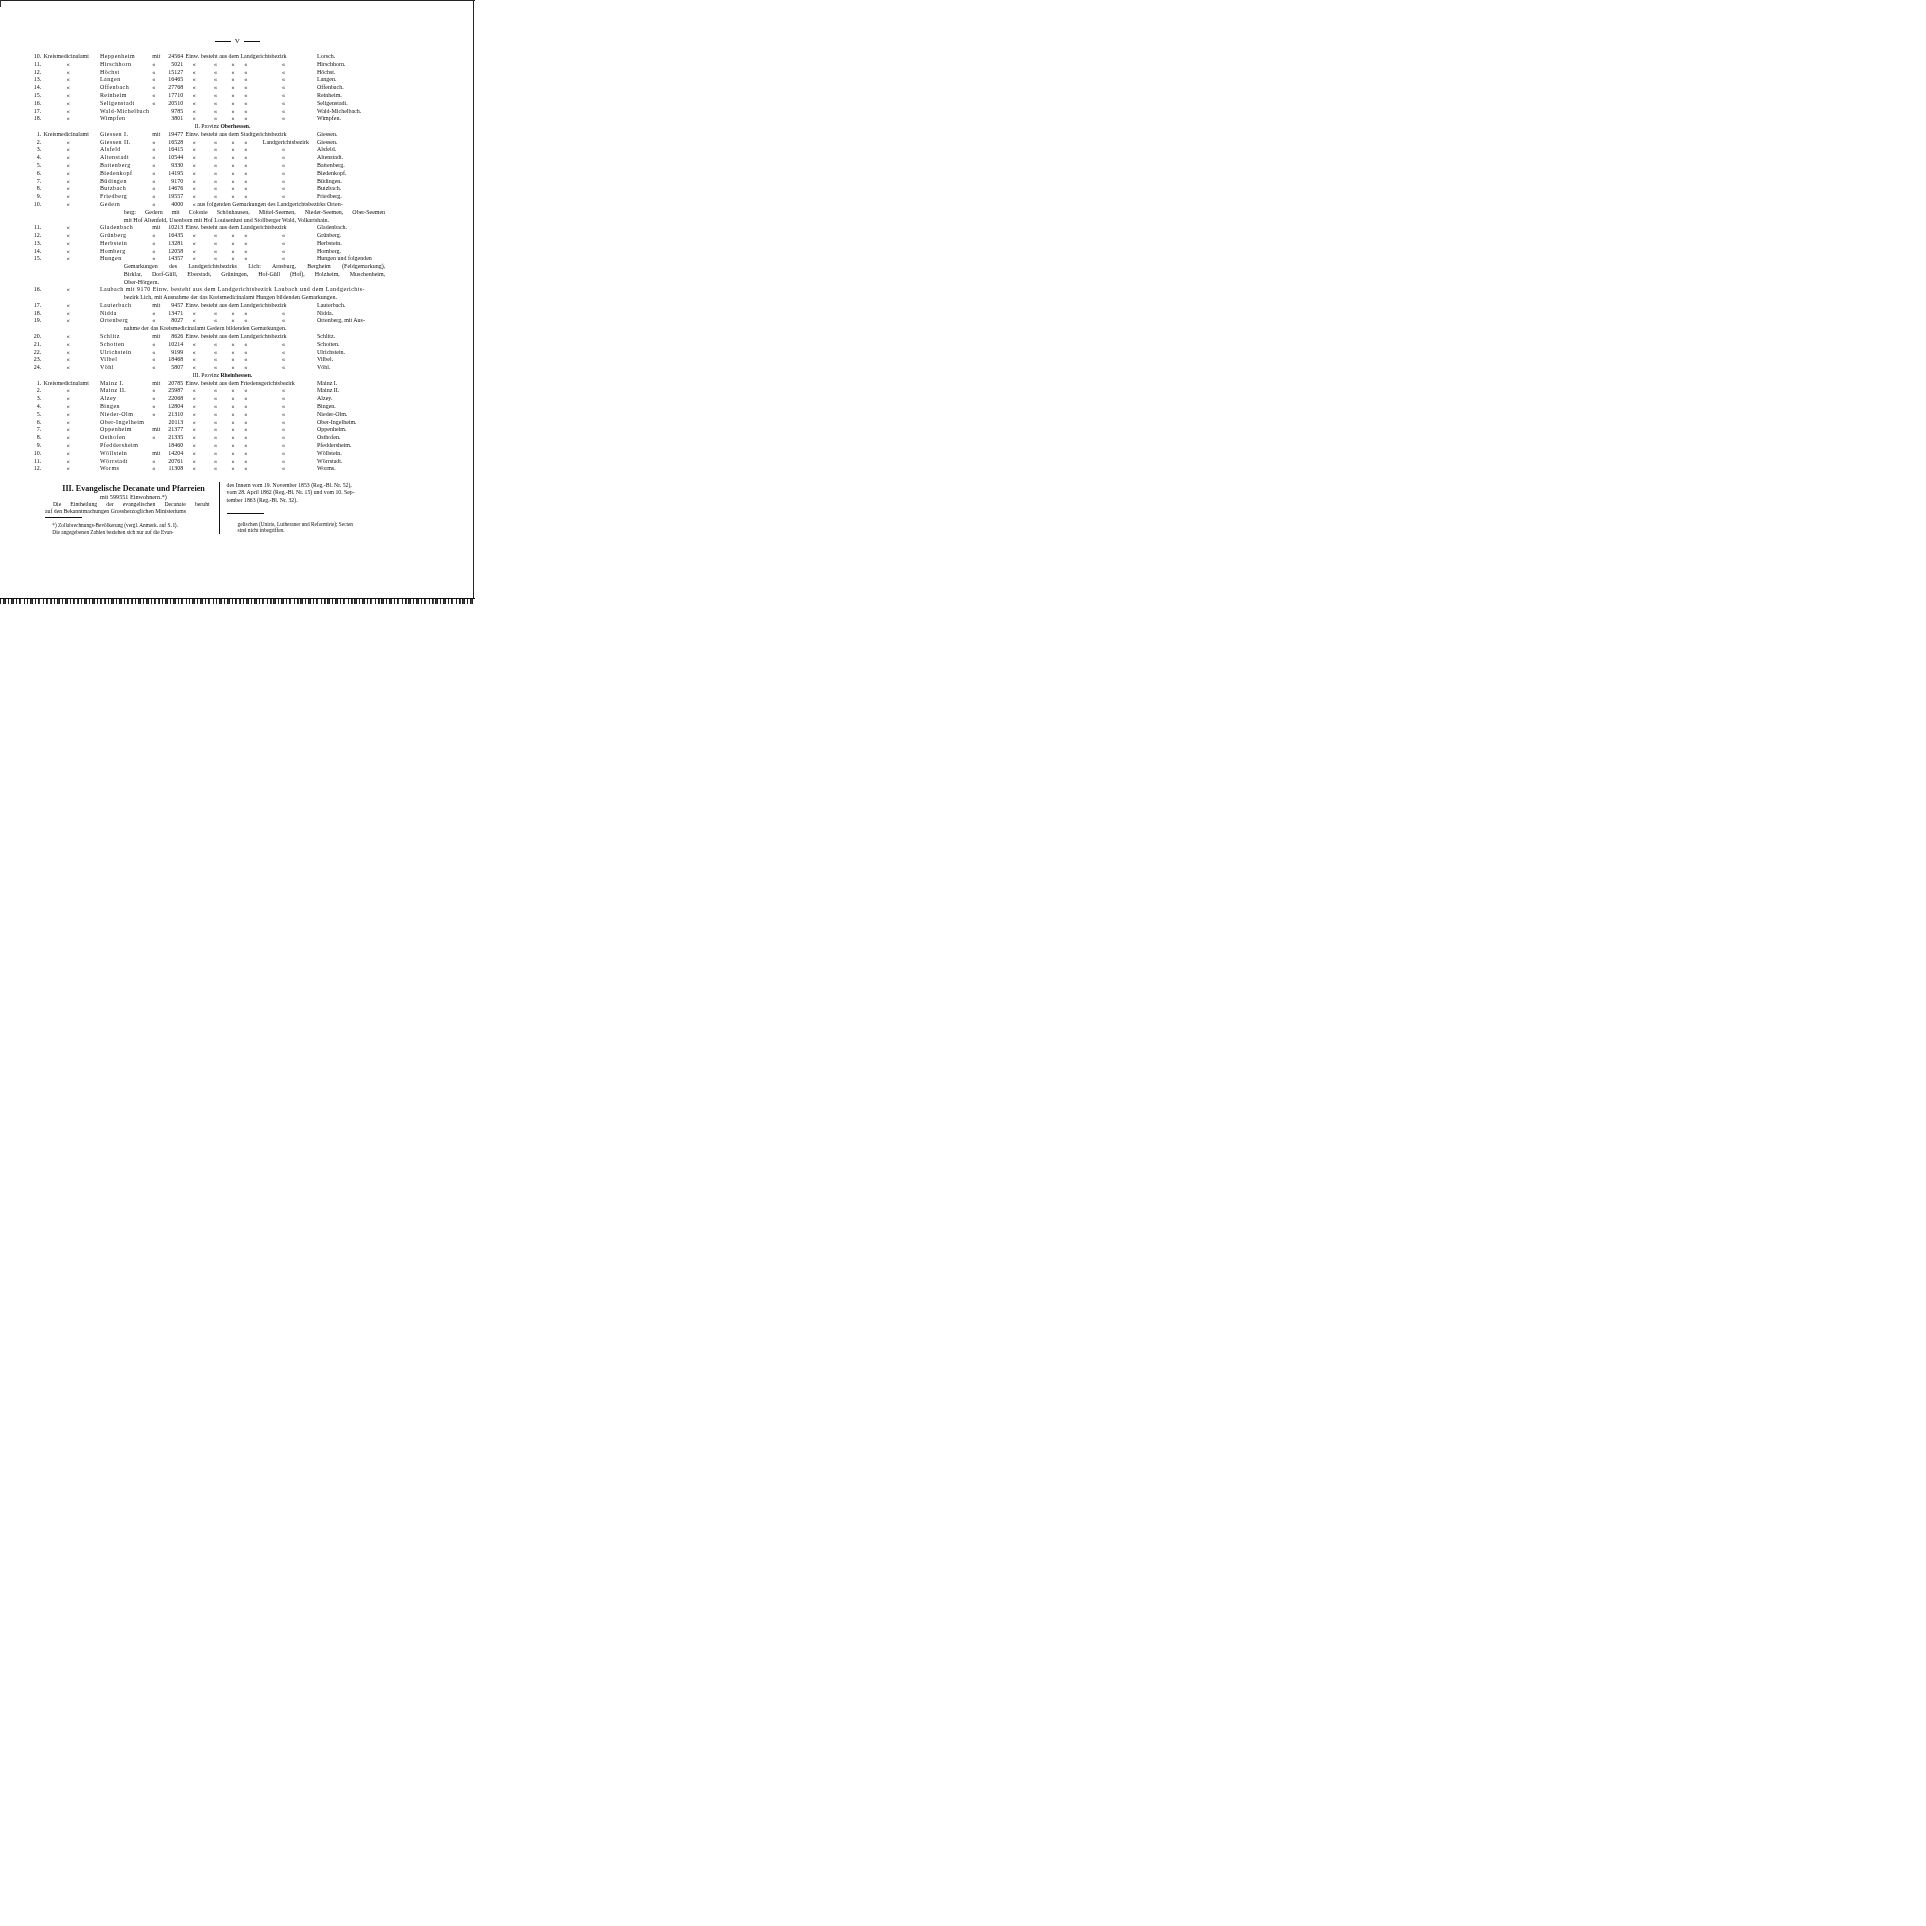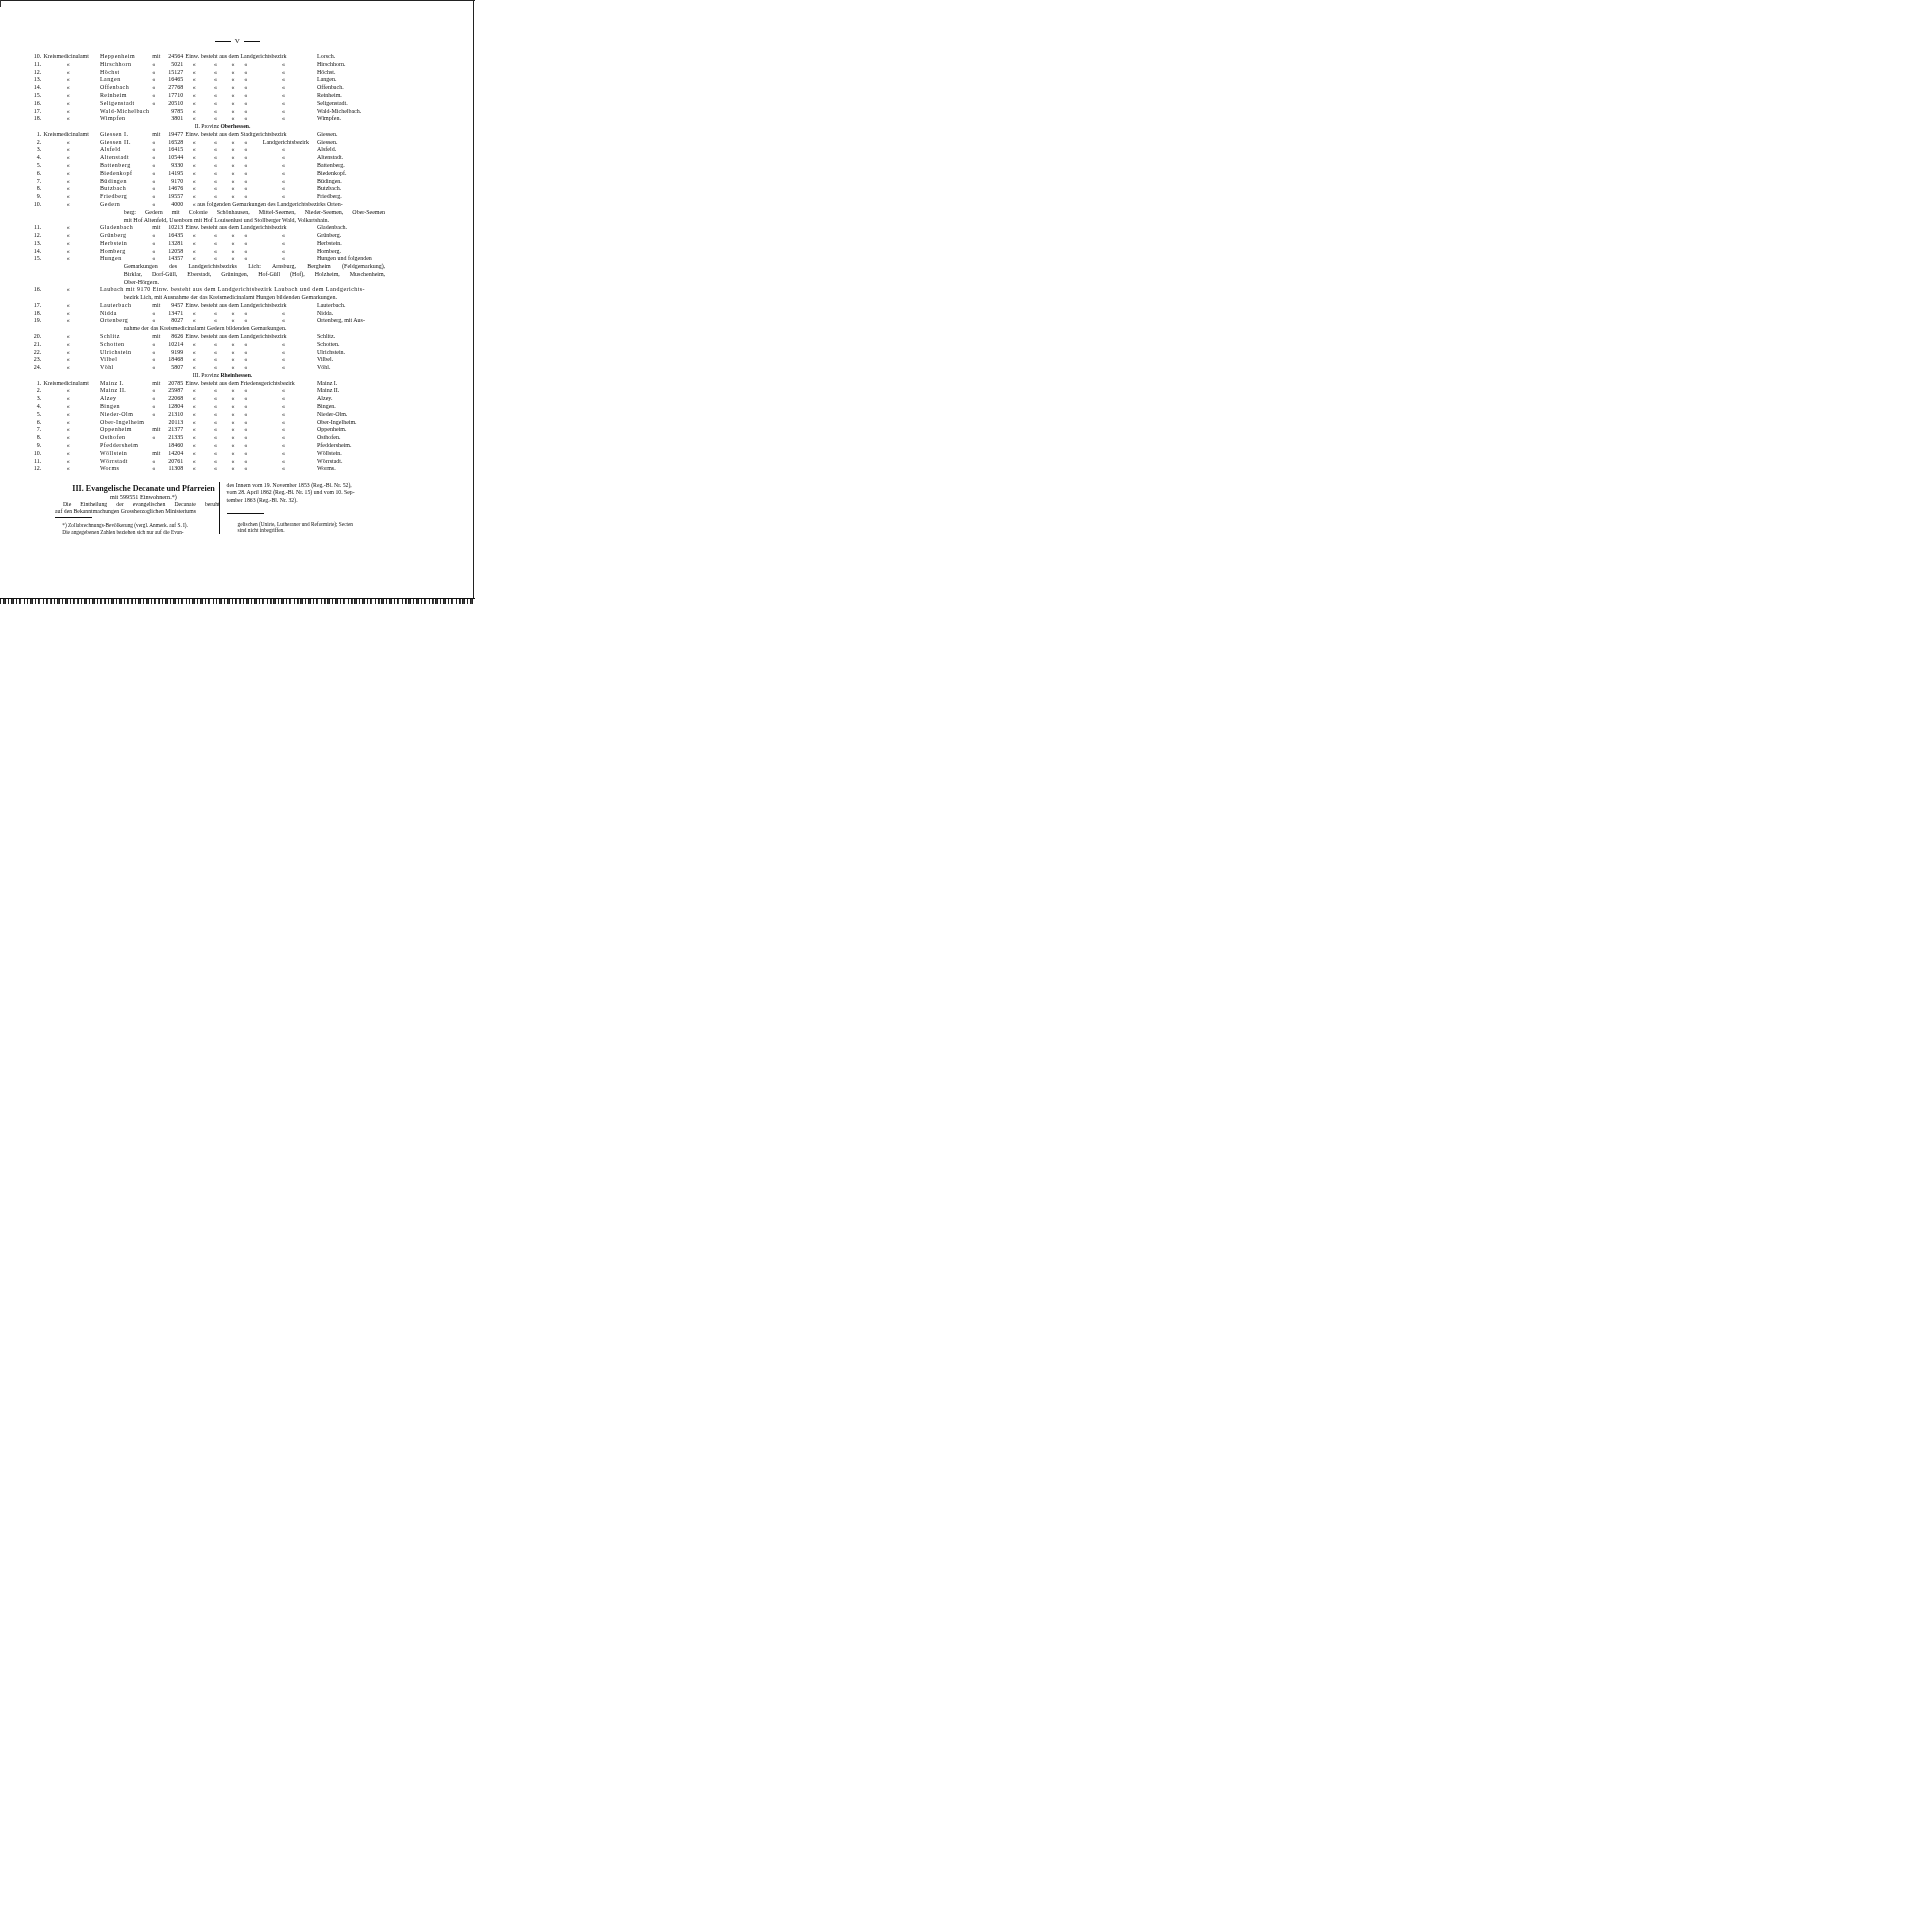--- a/index.html
+++ b/index.html
@@ -38,21 +38,21 @@
     position: relative; font-size: 6.5px; line-height: 7.7px; padding-left: 102px;
     text-align: justify; text-align-last: justify; width: 284px;
     transform: scaleX(0.92); transform-origin: left; white-space: nowrap;
   }
   .cont.last { text-align-last: left; }
   .section-head {
     height: 7.7px; font-size: 6.2px; line-height: 7.7px; text-align: center; width: 385px;
     transform: scaleX(0.92); transform-origin: center;
   }
   .section-head b { font-weight: bold; }
-  .bottom-left { position: absolute; left: 55px; top: 481px; width: 177px; }
+  .bottom-left { position: absolute; left: 45px; top: 481px; width: 177px; }
   .bottom-right { position: absolute; left: 223px; top: 481px; width: 189px; }
   .col-divider { position: absolute; left: 219px; top: 482px; width: 0.6px; height: 52px; background: #111; }
   .ev-title { font-size: 9.2px; font-weight: bold; text-align: center; margin: 1.5px 0 0 0; line-height: 10px; transform: scaleX(0.88); }
   .ev-sub { font-size: 6.2px; text-align: center; line-height: 7.3px; }
   .para { font-size: 6.2px; line-height: 7.3px; text-align: justify; text-align-last: justify; white-space: nowrap; transform: scaleX(0.93); transform-origin: left; }
   .para.indent { text-indent: 8.5px; }
   .para.last { text-align-last: left; }
   .rule { width: 37px; border-top: 0.8px solid #111; margin: 3.1px 0 3.9px 0; }
   .foot { font-size: 5.6px; line-height: 6.5px; white-space: nowrap; transform: scaleX(0.95); transform-origin: left; }
   .foot.indent { padding-left: 7.7px; }

